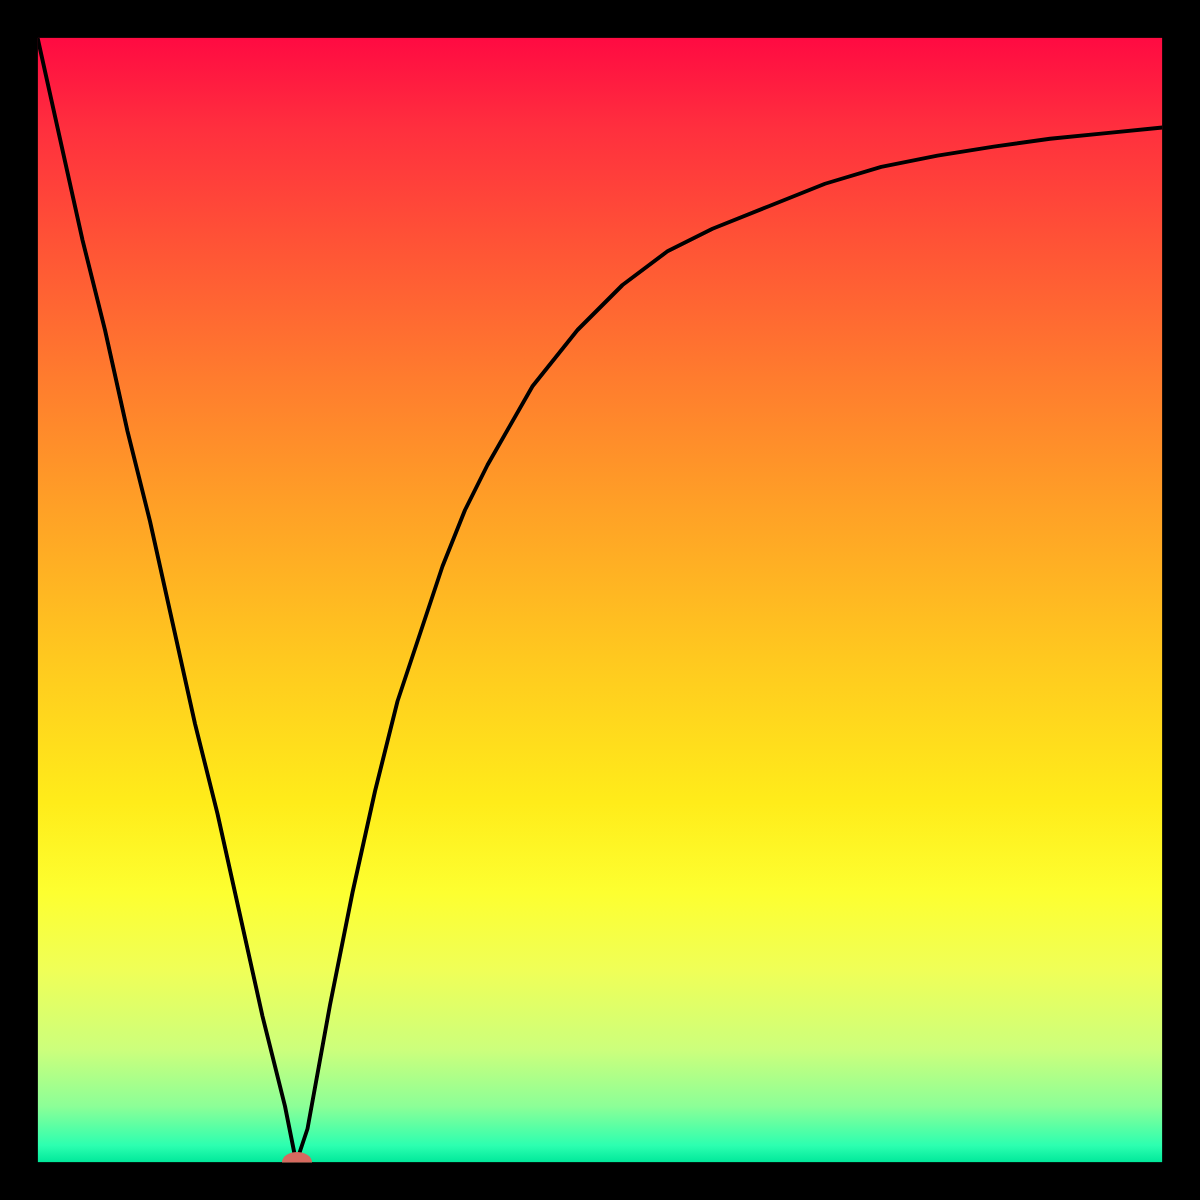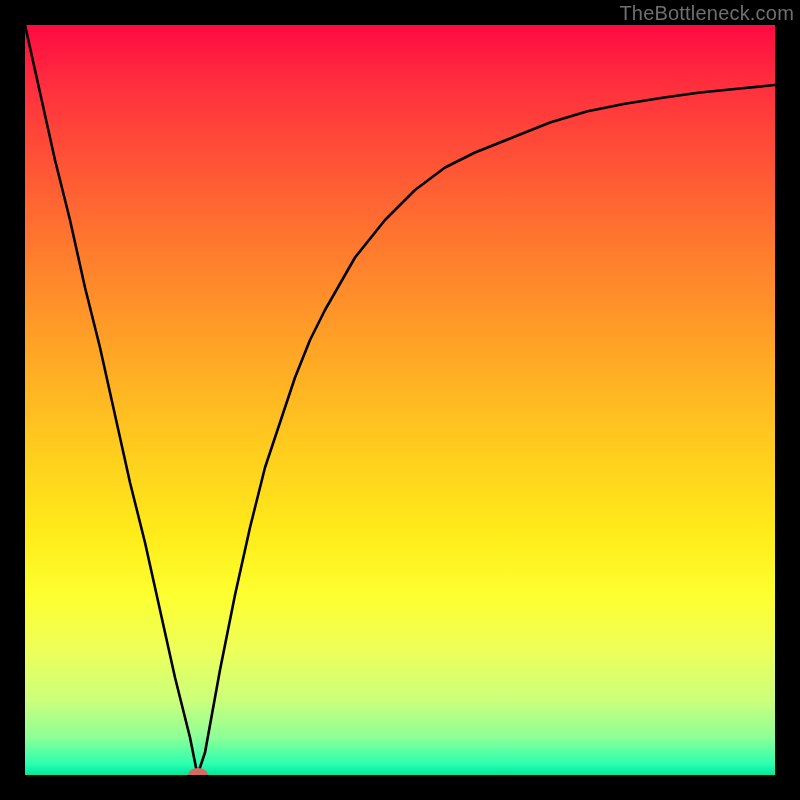--- a/index.html
+++ b/index.html
@@ -83,15 +83,14 @@
     </svg>
 
     <svg class="curve-svg" viewBox="0 0 750 750" preserveAspectRatio="none">
       <path id="curvePath" d="M 0.00 0.00 L 15.00 67.50 L 30.00 135.00 L 45.00 195.00 L 60.00 262.50 L 75.00 322.50 L 90.00 390.00 L 105.00 457.50 L 120.00 517.50 L 135.00 585.00 L 150.00 652.50 L 165.00 712.50 L 172.50 750.00 L 180.00 727.50 L 195.00 645.00 L 210.00 570.00 L 225.00 502.50 L 240.00 442.50 L 255.00 397.50 L 270.00 352.50 L 285.00 315.00 L 300.00 285.00 L 330.00 232.50 L 360.00 195.00 L 390.00 165.00 L 420.00 142.50 L 450.00 127.50 L 487.50 112.50 L 525.00 97.50 L 562.50 86.25 L 600.00 78.75 L 637.50 72.75 L 675.00 67.50 L 712.50 63.75 L 750.00 60.00" stroke="#000000" stroke-width="2.6" fill="none" stroke-linecap="round" stroke-linejoin="round"></path>
     </svg>
 
     <div class="marker" id="optMarker" style="left: 172.5px; top: 750px; background: rgb(214, 106, 95);"></div>
 
   </div>
 
-  <div class="watermark">TheBottleneck.com</div>
 
 </div>
 
 </body></html>

